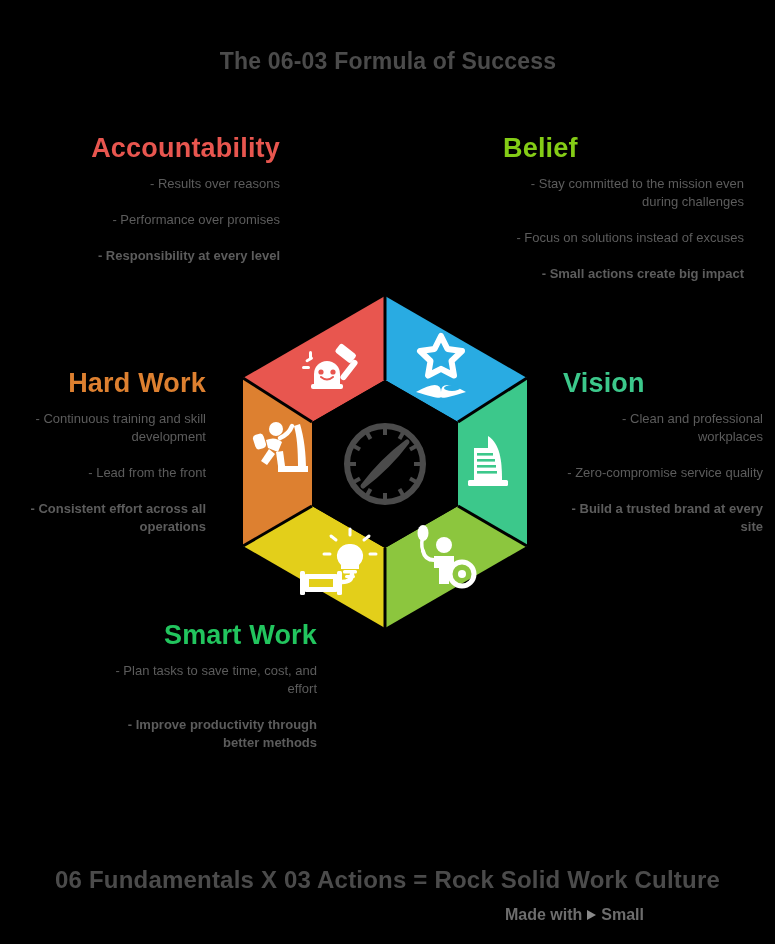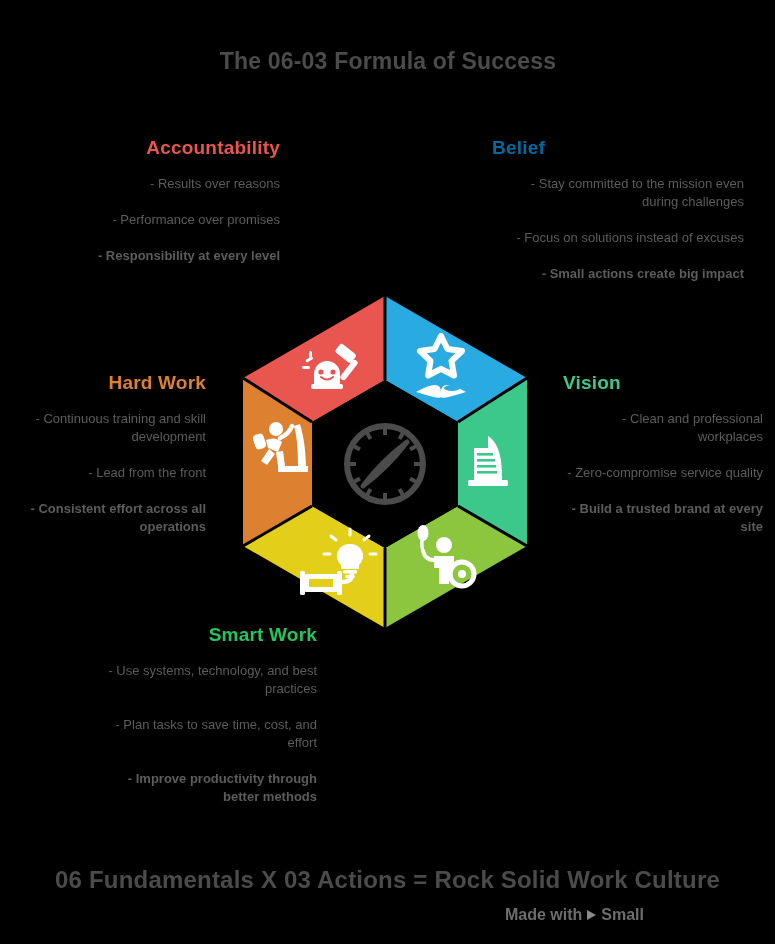--- a/index.html
+++ b/index.html
@@ -33,21 +33,21 @@
     color: #4b4b4b;
     font-size: 23px;
     font-weight: bold;
     line-height: 30px;
     letter-spacing: 0.2px;
   }
 
   
   .section { position: absolute; }
   .section-heading {
-    font-size: 19px;
+    font-size: 27px;
     font-weight: bold;
     line-height: 30px;
     margin: 0 0 12px 0;
     letter-spacing: 0.2px;
   }
   .bullets { margin: 0; padding: 0; list-style: none; text-align: right; }
   .bullet {
     color: #5c5c5c;
     font-size: 13px;
     line-height: 18px;
@@ -119,21 +119,21 @@
   <div class="section align-right" id="section-accountability">
     <div class="section-heading" style="color:#E8564F;">Accountability</div>
     <ul class="bullets">
       <li class="bullet">- Results over reasons</li>
       <li class="bullet">- Performance over promises</li>
       <li class="bullet">- Responsibility at every level</li>
     </ul>
   </div>
 
   <div class="section align-left" id="section-belief">
-    <div class="section-heading" style="color:#0369a1;">Belief</div>
+    <div class="section-heading" style="color:#84cc16;margin-left:11px;">Belief</div>
     <ul class="bullets">
       <li class="bullet">- Stay committed to the mission even during challenges</li>
       <li class="bullet">- Focus on solutions instead of excuses</li>
       <li class="bullet">- Small actions create big impact</li>
     </ul>
   </div>
 
   <div class="section align-right" id="section-hardwork">
     <div class="section-heading" style="color:#DD8030;">Hard Work</div>
     <ul class="bullets">
@@ -148,21 +148,20 @@
     <ul class="bullets">
       <li class="bullet">- Clean and professional workplaces</li>
       <li class="bullet">- Zero-compromise service quality</li>
       <li class="bullet">- Build a trusted brand at every site</li>
     </ul>
   </div>
 
   <div class="section align-right" id="section-smartwork">
     <div class="section-heading" style="color:#22c55e;">Smart Work</div>
     <ul class="bullets">
-      <li class="bullet">- Use systems, technology, and best practices</li>
       <li class="bullet">- Plan tasks to save time, cost, and effort</li>
       <li class="bullet">- Improve productivity through better methods</li>
     </ul>
   </div>
 
 
   <div id="hex-wheel">
     <svg viewBox="0 0 294 340" xmlns="http://www.w3.org/2000/svg">
       <defs>
         <clipPath id="clip-top-left">

